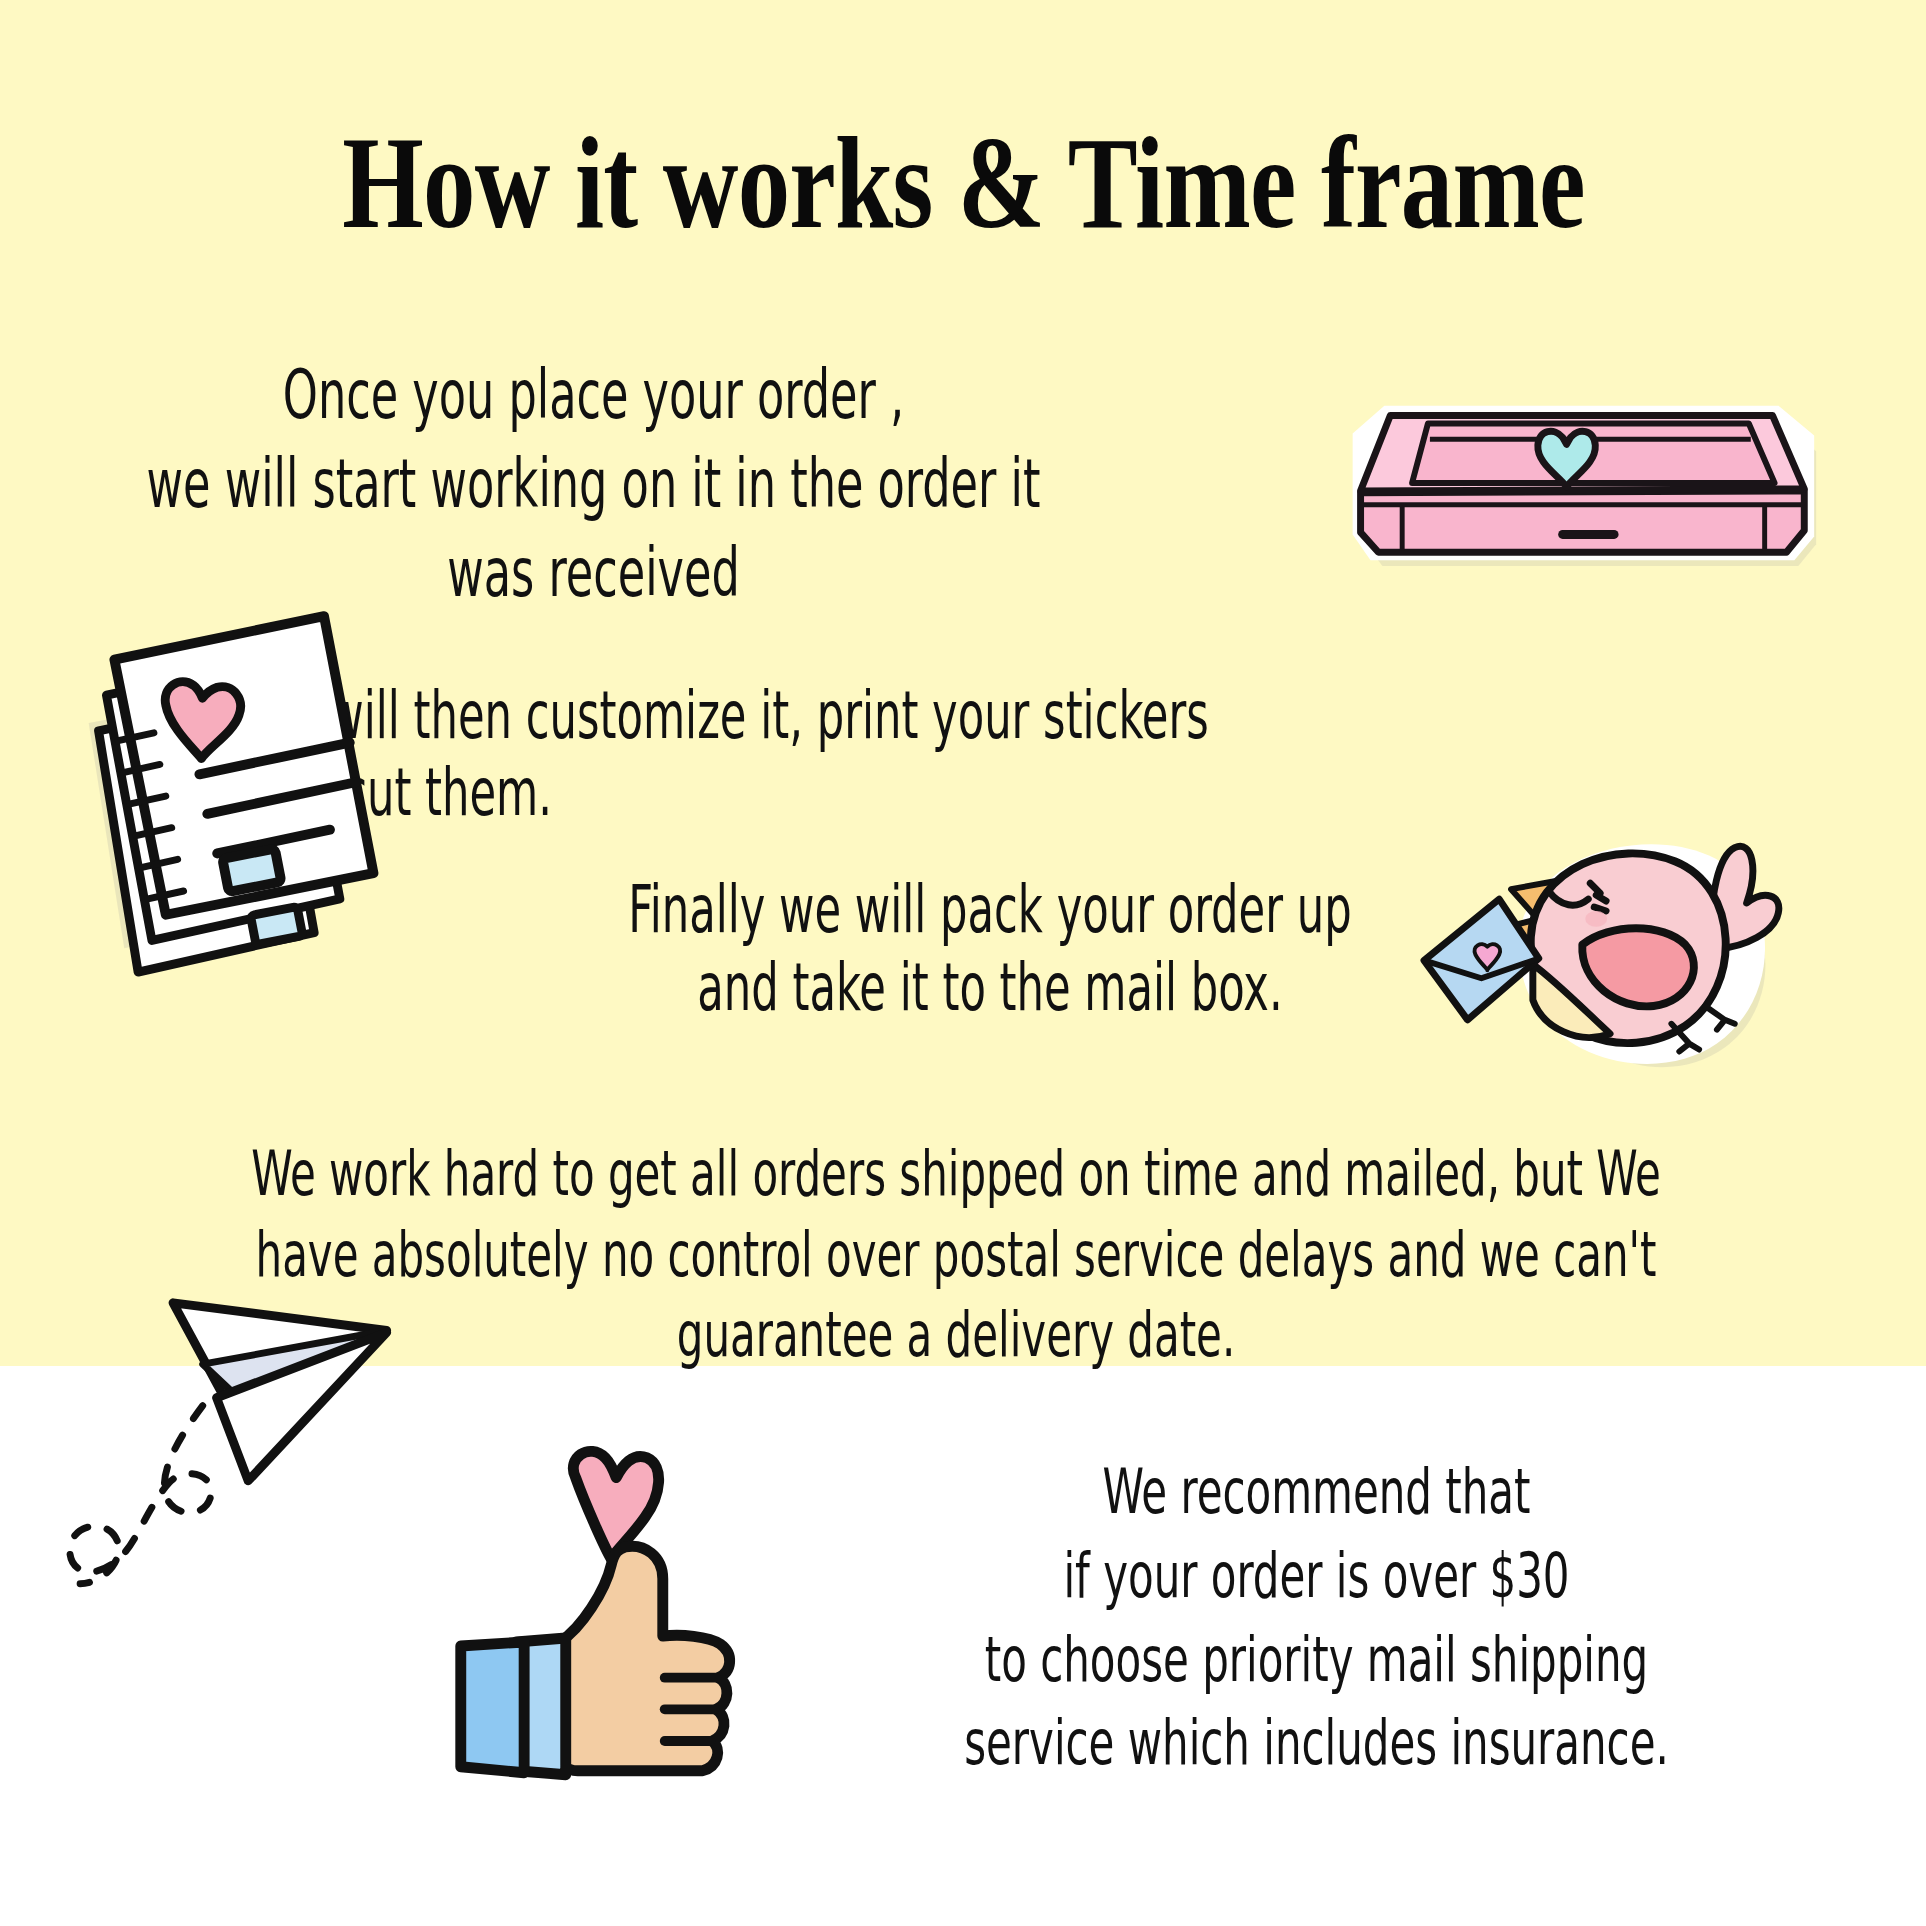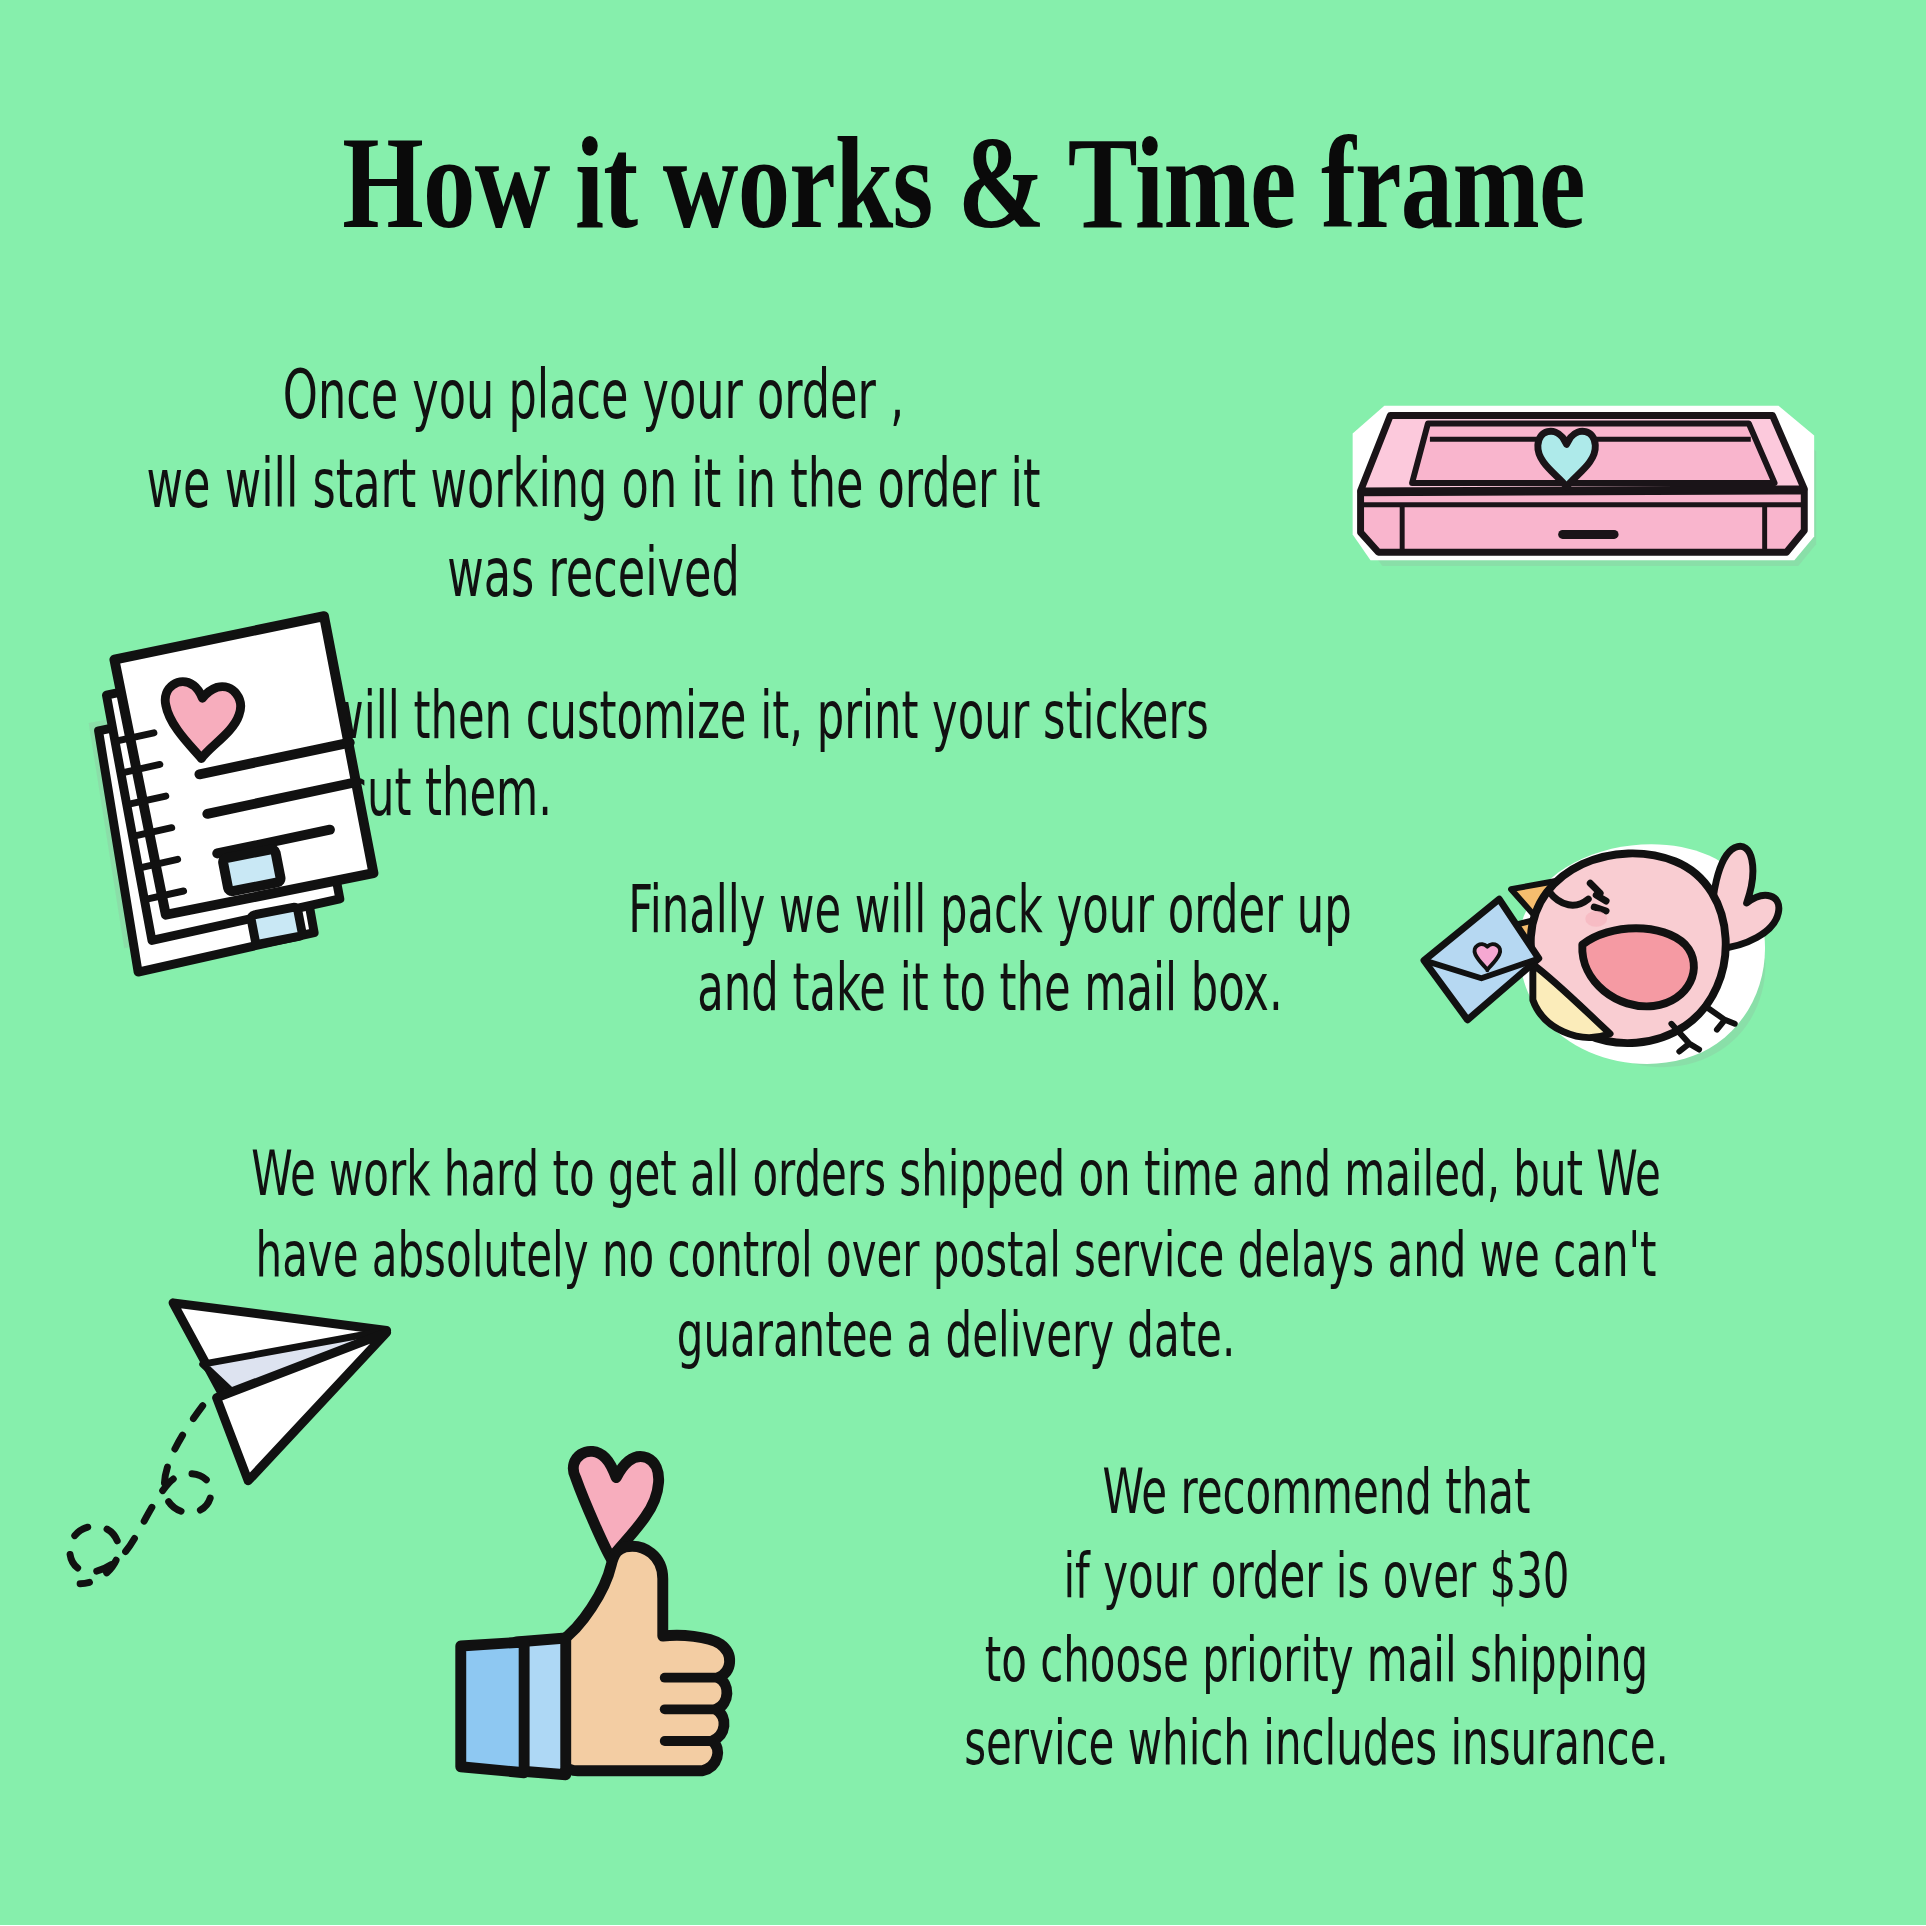--- a/index.html
+++ b/index.html
@@ -2,21 +2,21 @@
 <html><head>
 <meta charset="utf-8">
 <style>
   html,body{margin:0;padding:0;}
   body{
     width:1927px;height:1927px;
     background:#ffffff;
     font-family:"Liberation Sans", sans-serif;
     overflow:hidden;
   }
-  #page{position:relative;width:1927px;height:1925px;background:#86efac;}
+  #page{position:relative;width:1927px;height:1366px;background:#fef9c3;}
 
   
   .title{
     position:absolute;left:0;top:117px;width:1927px;
     text-align:center;
     font-family:"Liberation Serif", serif;
     font-weight:700;
     font-size:131px;
     line-height:1.0;
     letter-spacing:-1px;

